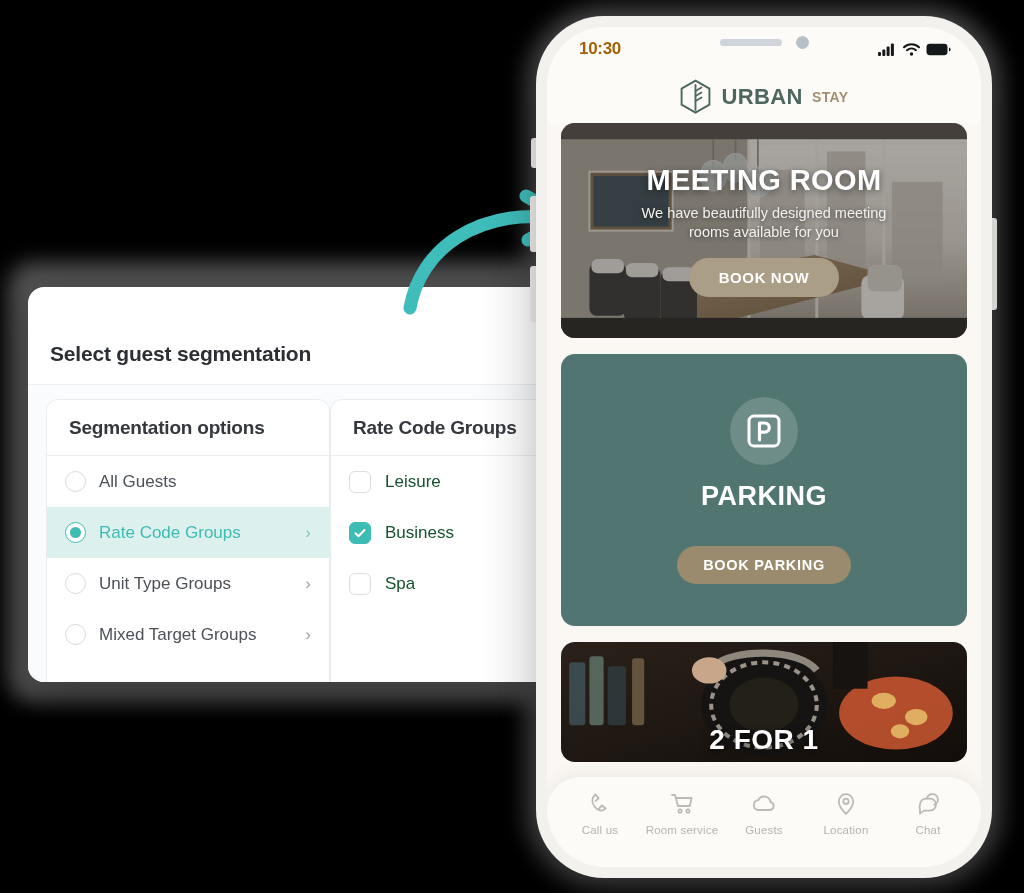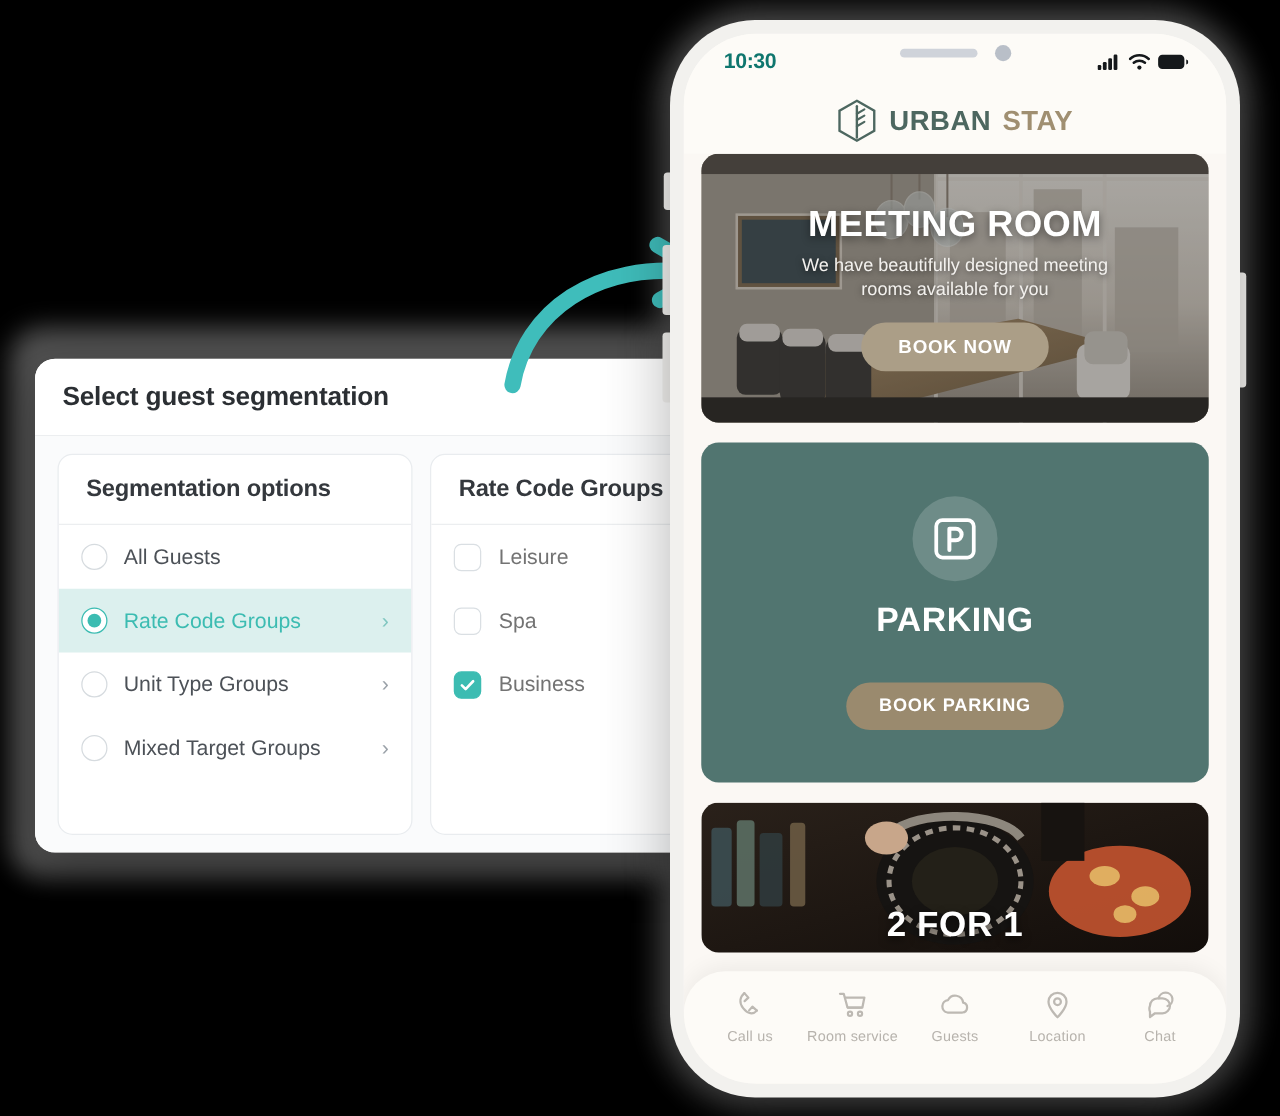--- a/index.html
+++ b/index.html
@@ -31,26 +31,27 @@
     position: absolute; left: 28px; top: 287px;
     width: 540px; height: 395px;
     background: #ffffff; border-radius: 16px;
     overflow: hidden;
     box-shadow: 0 16px 40px rgba(0,0,0,.22);
   }
   .dialog-header {
     height: 62px; display: flex; align-items: center;
     padding: 0 22px; border-bottom: 1px solid #eceef0;
     background: #fff;
+    margin-top: 36px;
   }
   .dialog-title {
     font-size: 21px; font-weight: 700; color: #2b2f33; letter-spacing: -.2px;
   }
   .dialog-body {
-    display: flex; gap: 14px; padding: 14px 0 14px 18px;
+    display: flex; padding: 14px 0 14px 18px;
     background: #fafbfc; height: 333px;
   }
   .panel {
     background: #ffffff; border: 1px solid #e9ecef; border-radius: 12px;
     width: 284px; flex: none; overflow: hidden;
   }
   .panel-head {
     height: 56px; display: flex; align-items: center; padding: 0 22px;
     border-bottom: 1px solid #eceef0;
     font-size: 19px; font-weight: 700; color: #34383d; letter-spacing: -.2px;
@@ -74,21 +75,21 @@
     display: none;
   }
   .opt-row.selected .radio .dot { display: block; }
   .chev { color: #9aa1a8; font-size: 17px; line-height: 1; }
   .opt-row.selected .chev { color: #7fc6c0; }
 
   .chk-row {
     height: 51px; display: flex; align-items: center; gap: 14px;
     padding: 0 18px; cursor: pointer;
   }
-  .chk-row .lbl { font-size: 17px; color: #737373; }
+  .chk-row .lbl { font-size: 17px; color: #14532d; }
   .chk {
     width: 22px; height: 22px; border-radius: 6px; flex: none;
     border: 1.8px solid #dadfe3; background: #fff;
     display: flex; align-items: center; justify-content: center;
   }
   .chk.checked { background: #3cbcb2; border-color: #3cbcb2; }
   .chk svg { display: none; }
   .chk.checked svg { display: block; }
 
   
@@ -121,29 +122,29 @@
     border-radius: 0 0 18px 18px; z-index: 5;
     display: flex; align-items: center; justify-content: center; gap: 14px;
   }
   .notch .speaker { width: 62px; height: 7px; border-radius: 4px; background: #cfd3da; }
   .notch .cam { width: 13px; height: 13px; border-radius: 50%; background: #b9bfc8; }
 
   .statusbar {
     height: 44px; display: flex; align-items: center; justify-content: space-between;
     padding: 0 30px 0 32px; background: #fdfbf7;
   }
-  .clock { font-size: 17px; font-weight: 700; color: #0f766e; letter-spacing: -.3px; }
+  .clock { font-size: 17px; font-weight: 700; color: #a16207; letter-spacing: -.3px; }
   .status-icons { display: flex; align-items: center; gap: 6px; }
 
   .brandbar {
     height: 52px; display: flex; align-items: center; justify-content: center; gap: 9px;
     background: #fdfbf7;
   }
   .brand-urban { font-size: 22px; font-weight: 700; color: #4d6760; letter-spacing: .4px; }
-  .brand-stay  { font-size: 22px; font-weight: 700; color: #a08f71; letter-spacing: .4px; }
+  .brand-stay  { font-size: 14px; font-weight: 700; color: #a08f71; letter-spacing: .4px; }
 
   .feed { padding: 0 14px; background: #fbf8f4; height: 740px; }
 
   
   .card-hero {
     position: relative; height: 215px; border-radius: 14px; overflow: hidden;
     margin-bottom: 16px;
   }
   .hero-photo { position: absolute; inset: 0; }
   .hero-overlay { position: absolute; inset: 0; background: rgba(30,26,22,.30); }
@@ -259,33 +260,33 @@
         <div class="panel-head">Rate Code Groups</div>
 
         <div class="chk-row">
           <span class="chk">
             
           </span>
           <span class="lbl">Leisure</span>
         </div>
 
         <div class="chk-row">
-          <span class="chk">
-            
-          </span>
-          <span class="lbl">Spa</span>
-        </div>
-
-        <div class="chk-row">
           <span class="chk checked">
             <svg width="14" height="14" viewBox="0 0 14 14">
                 <path d="M2.5 7.3l3 3 6-6.3" fill="none" stroke="#fff" stroke-width="2.1" stroke-linecap="round" stroke-linejoin="round"></path>
               </svg>
           </span>
           <span class="lbl">Business</span>
+        </div>
+
+        <div class="chk-row">
+          <span class="chk">
+            
+          </span>
+          <span class="lbl">Spa</span>
         </div>
       </div>
 
     </div>
   </div>
 
   <svg class="arrow" viewBox="0 0 190 130">
     <path d="M12 120 C 22 62, 78 20, 160 30" fill="none" stroke="#3fbdbb" stroke-width="13" stroke-linecap="round"></path>
     <path d="M128 8 L 168 31 L 130 52" fill="none" stroke="#3fbdbb" stroke-width="13" stroke-linecap="round" stroke-linejoin="round"></path>
   </svg>

